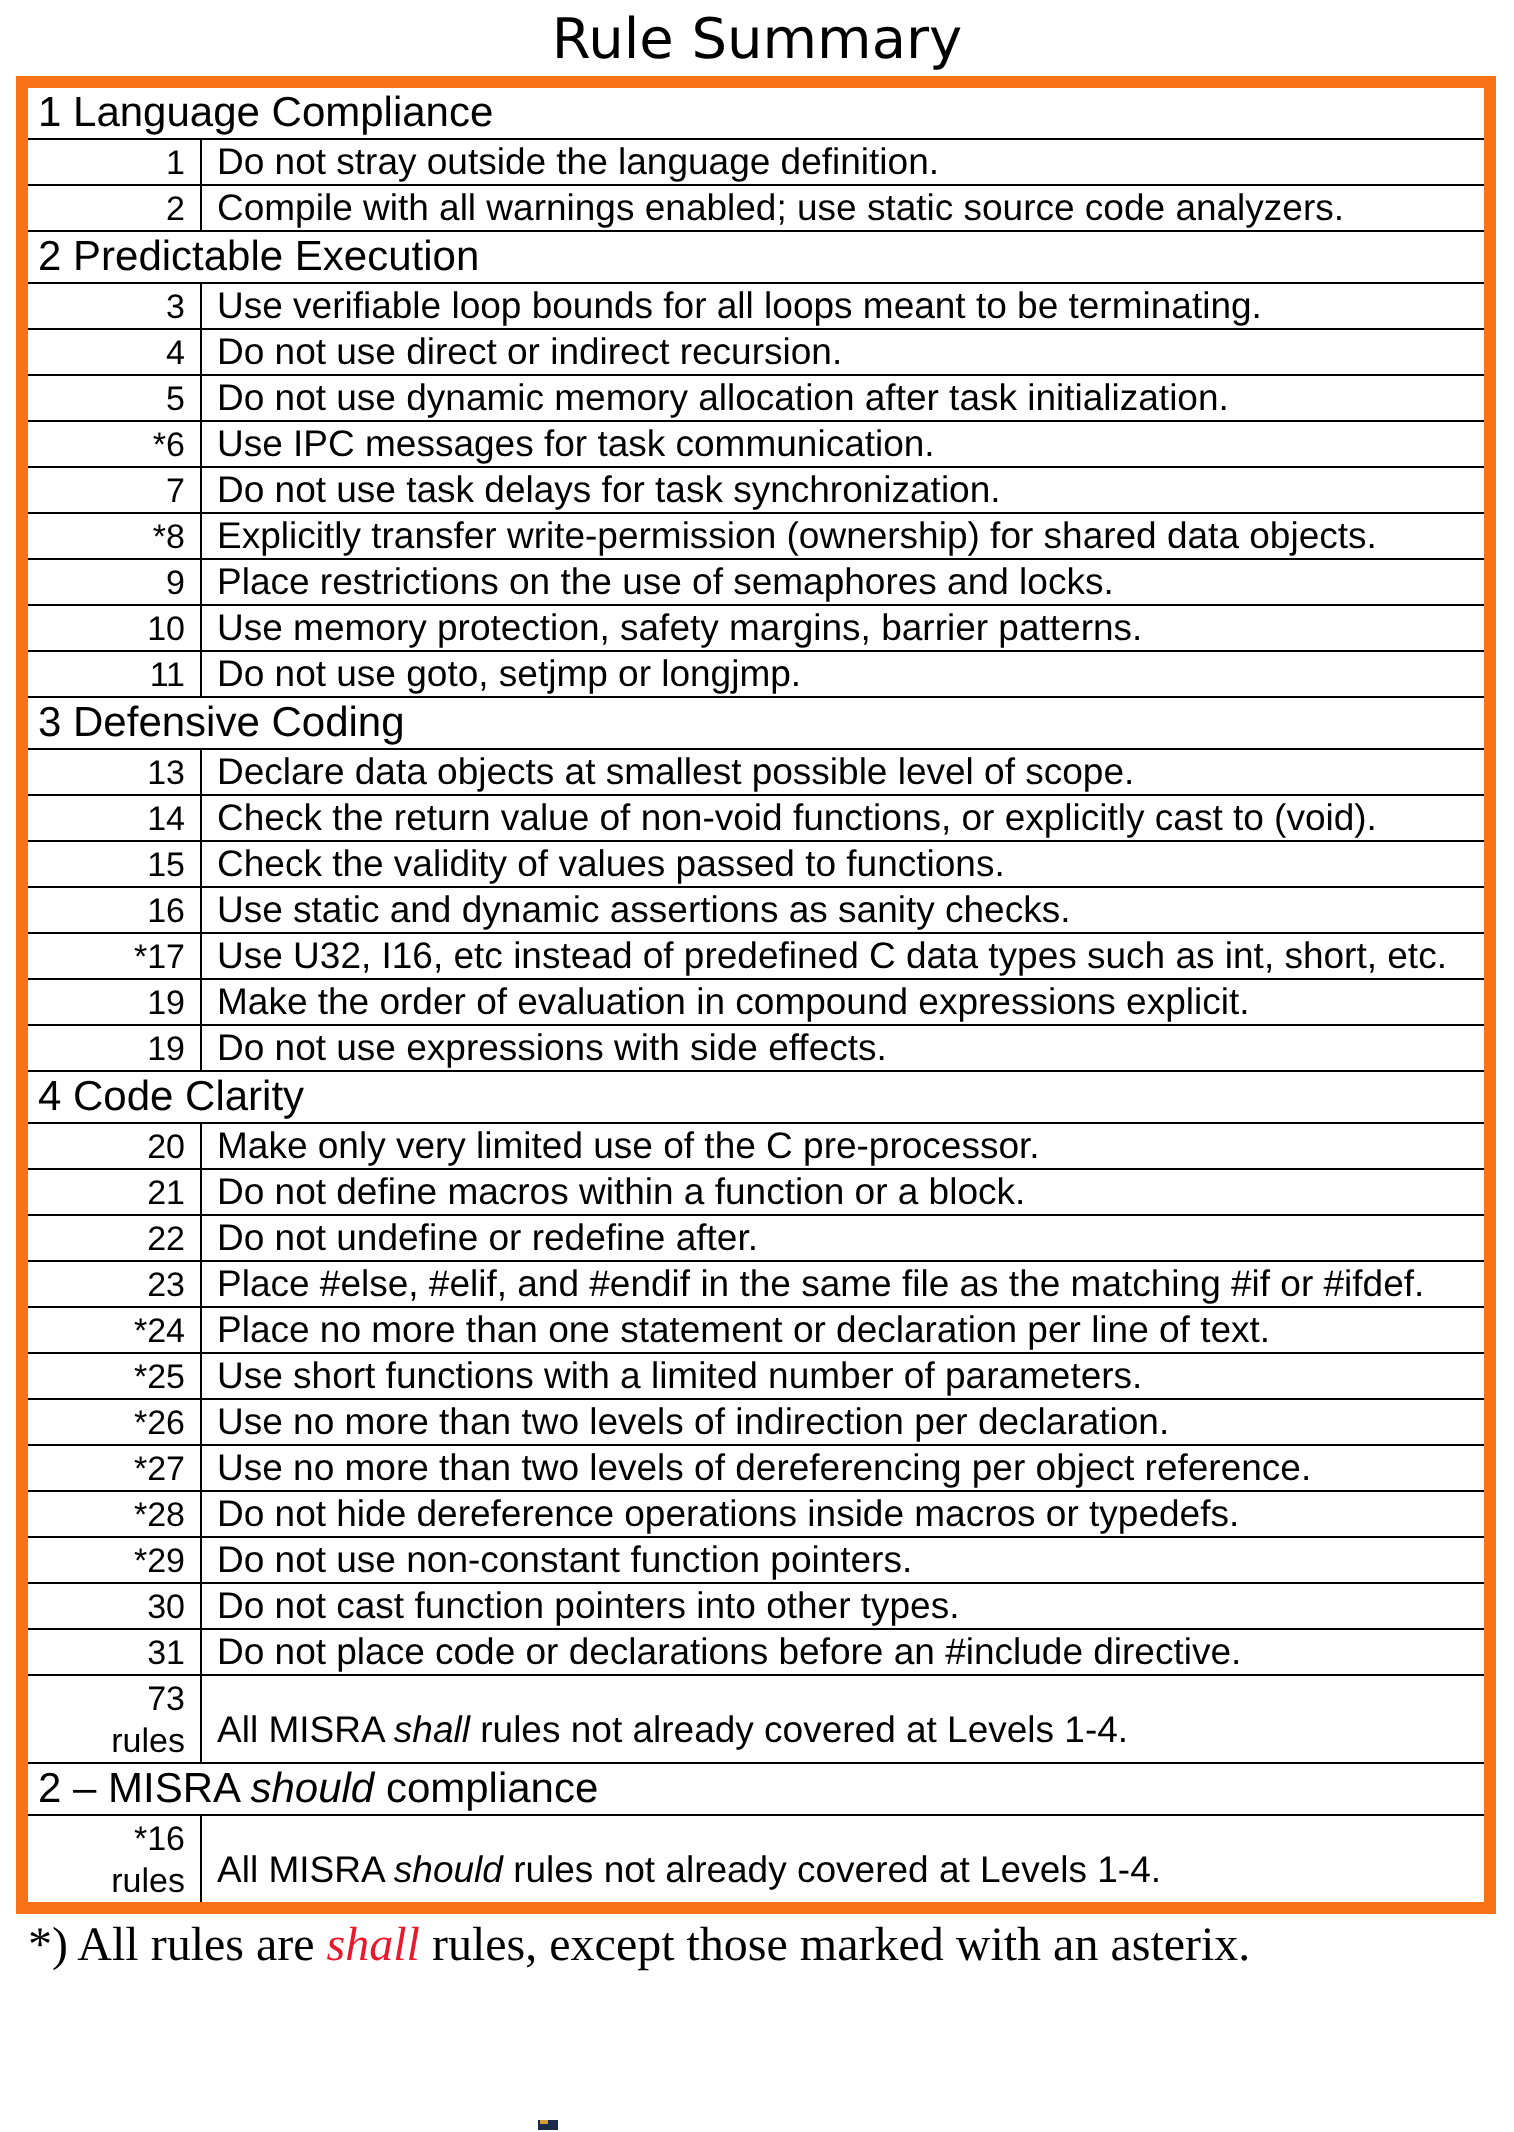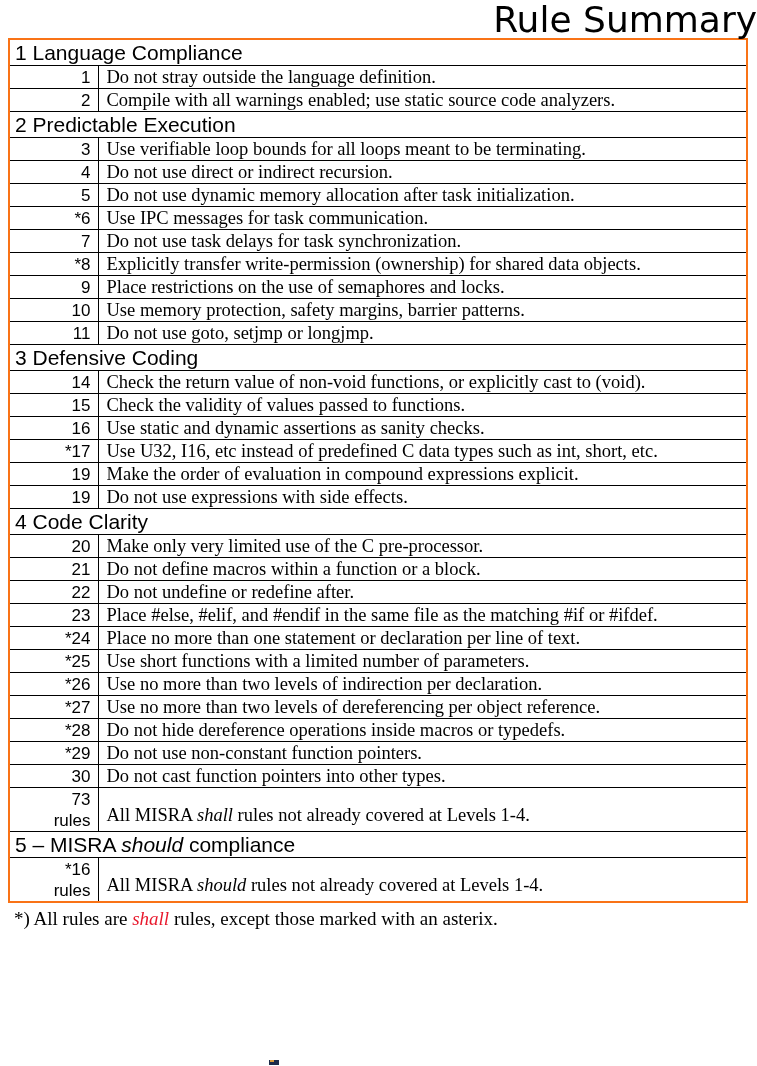--- a/index.html
+++ b/index.html
@@ -6,66 +6,66 @@
   html, body { background: #ffffff; }
   body { width: 757px; font-family: "Liberation Sans", sans-serif; color: #000; }
   .page {
     position: relative;
     width: 757px;
     height: 1066px;
     background: #ffffff;
     overflow: hidden;
   }
   .title {
-    text-align: right;
+    text-align: center;
     font-family: "DejaVu Sans", sans-serif;
     font-weight: 400;
-    font-size: 36px;
+    font-size: 28px;
     line-height: 31px;
     padding-top: 4px;
     letter-spacing: 0px;
   }
   table.rules {
     margin: 3px 0 0 8px;
     width: 740px;
     border-collapse: collapse;
     table-layout: fixed;
-    border: 2px solid #f97316;
+    border: 6px solid #f97316;
   }
   col.c-num { width: 89px; }
   td { border: 1.5px solid #000; vertical-align: middle; overflow: hidden; white-space: nowrap; }
   tr.section td {
     height: 25px;
     font-family: "Liberation Sans", sans-serif;
     font-size: 21px;
     padding-left: 5px;
     line-height: 25px;
   }
   tr.rule td.num {
     height: 23px;
     text-align: right;
     padding-right: 7px;
     font-family: "Liberation Sans", sans-serif;
     font-size: 17px;
     line-height: 21px;
   }
   tr.rule td.desc {
     padding-left: 8px;
-    font-family: Liberation Serif, serif;
+    font-family: Liberation Sans, sans-serif;
     font-size: 18.5px;
     line-height: 22px;
   }
   tr.rule.tall td { height: 44px; vertical-align: top; margin-top: 16px; }
   tr.rule.tall td.num { line-height: 21px; padding-top: 1px; }
   tr.rule.tall td.desc { padding-top: 16px; }
   .it { font-style: italic; }
   .footnote {
     margin: 5px 0 0 14px;
     font-family: "Liberation Serif", serif;
-    font-size: 19px;
+    font-size: 24px;
     line-height: 22px;
   }
   .edge-artifact {
     position: absolute;
     left: 269px;
     top: 1060px;
     width: 10px;
     height: 5px;
     background: #1c2b4a;
   }
@@ -160,20 +160,26 @@
           <td class="num">
             <div>11</div>
           </td>
           <td class="desc"><span>Do not use goto, setjmp or longjmp.</span></td>
         </tr>
         <tr class="section">
           <td colspan="2"><span>3 Defensive Coding</span></td>
         </tr>
         <tr class="rule">
           <td class="num">
+            <div>13</div>
+          </td>
+          <td class="desc"><span>Declare data objects at smallest possible level of scope.</span></td>
+        </tr>
+        <tr class="rule">
+          <td class="num">
             <div>14</div>
           </td>
           <td class="desc"><span>Check the return value of non-void functions, or explicitly cast to (void).</span></td>
         </tr>
         <tr class="rule">
           <td class="num">
             <div>15</div>
           </td>
           <td class="desc"><span>Check the validity of values passed to functions.</span></td>
         </tr>
@@ -262,30 +268,36 @@
           <td class="num">
             <div>*29</div>
           </td>
           <td class="desc"><span>Do not use non-constant function pointers.</span></td>
         </tr>
         <tr class="rule">
           <td class="num">
             <div>30</div>
           </td>
           <td class="desc"><span>Do not cast function pointers into other types.</span></td>
+        </tr>
+        <tr class="rule">
+          <td class="num">
+            <div>31</div>
+          </td>
+          <td class="desc"><span>Do not place code or declarations before an #include directive.</span></td>
         </tr>
         <tr class="rule tall">
           <td class="num">
             <div>73</div>
             <div>rules</div>
           </td>
           <td class="desc"><span>All MISRA </span><span class="it">shall</span><span> rules not already covered at Levels 1-4.</span></td>
         </tr>
         <tr class="section">
-          <td colspan="2"><span>5 – MISRA </span><span class="it">should</span><span> compliance</span></td>
+          <td colspan="2"><span>2 – MISRA </span><span class="it">should</span><span> compliance</span></td>
         </tr>
         <tr class="rule tall">
           <td class="num">
             <div>*16</div>
             <div>rules</div>
           </td>
           <td class="desc"><span>All MISRA </span><span class="it">should</span><span> rules not already covered at Levels 1-4.</span></td>
         </tr>
       </tbody>
   </table>

